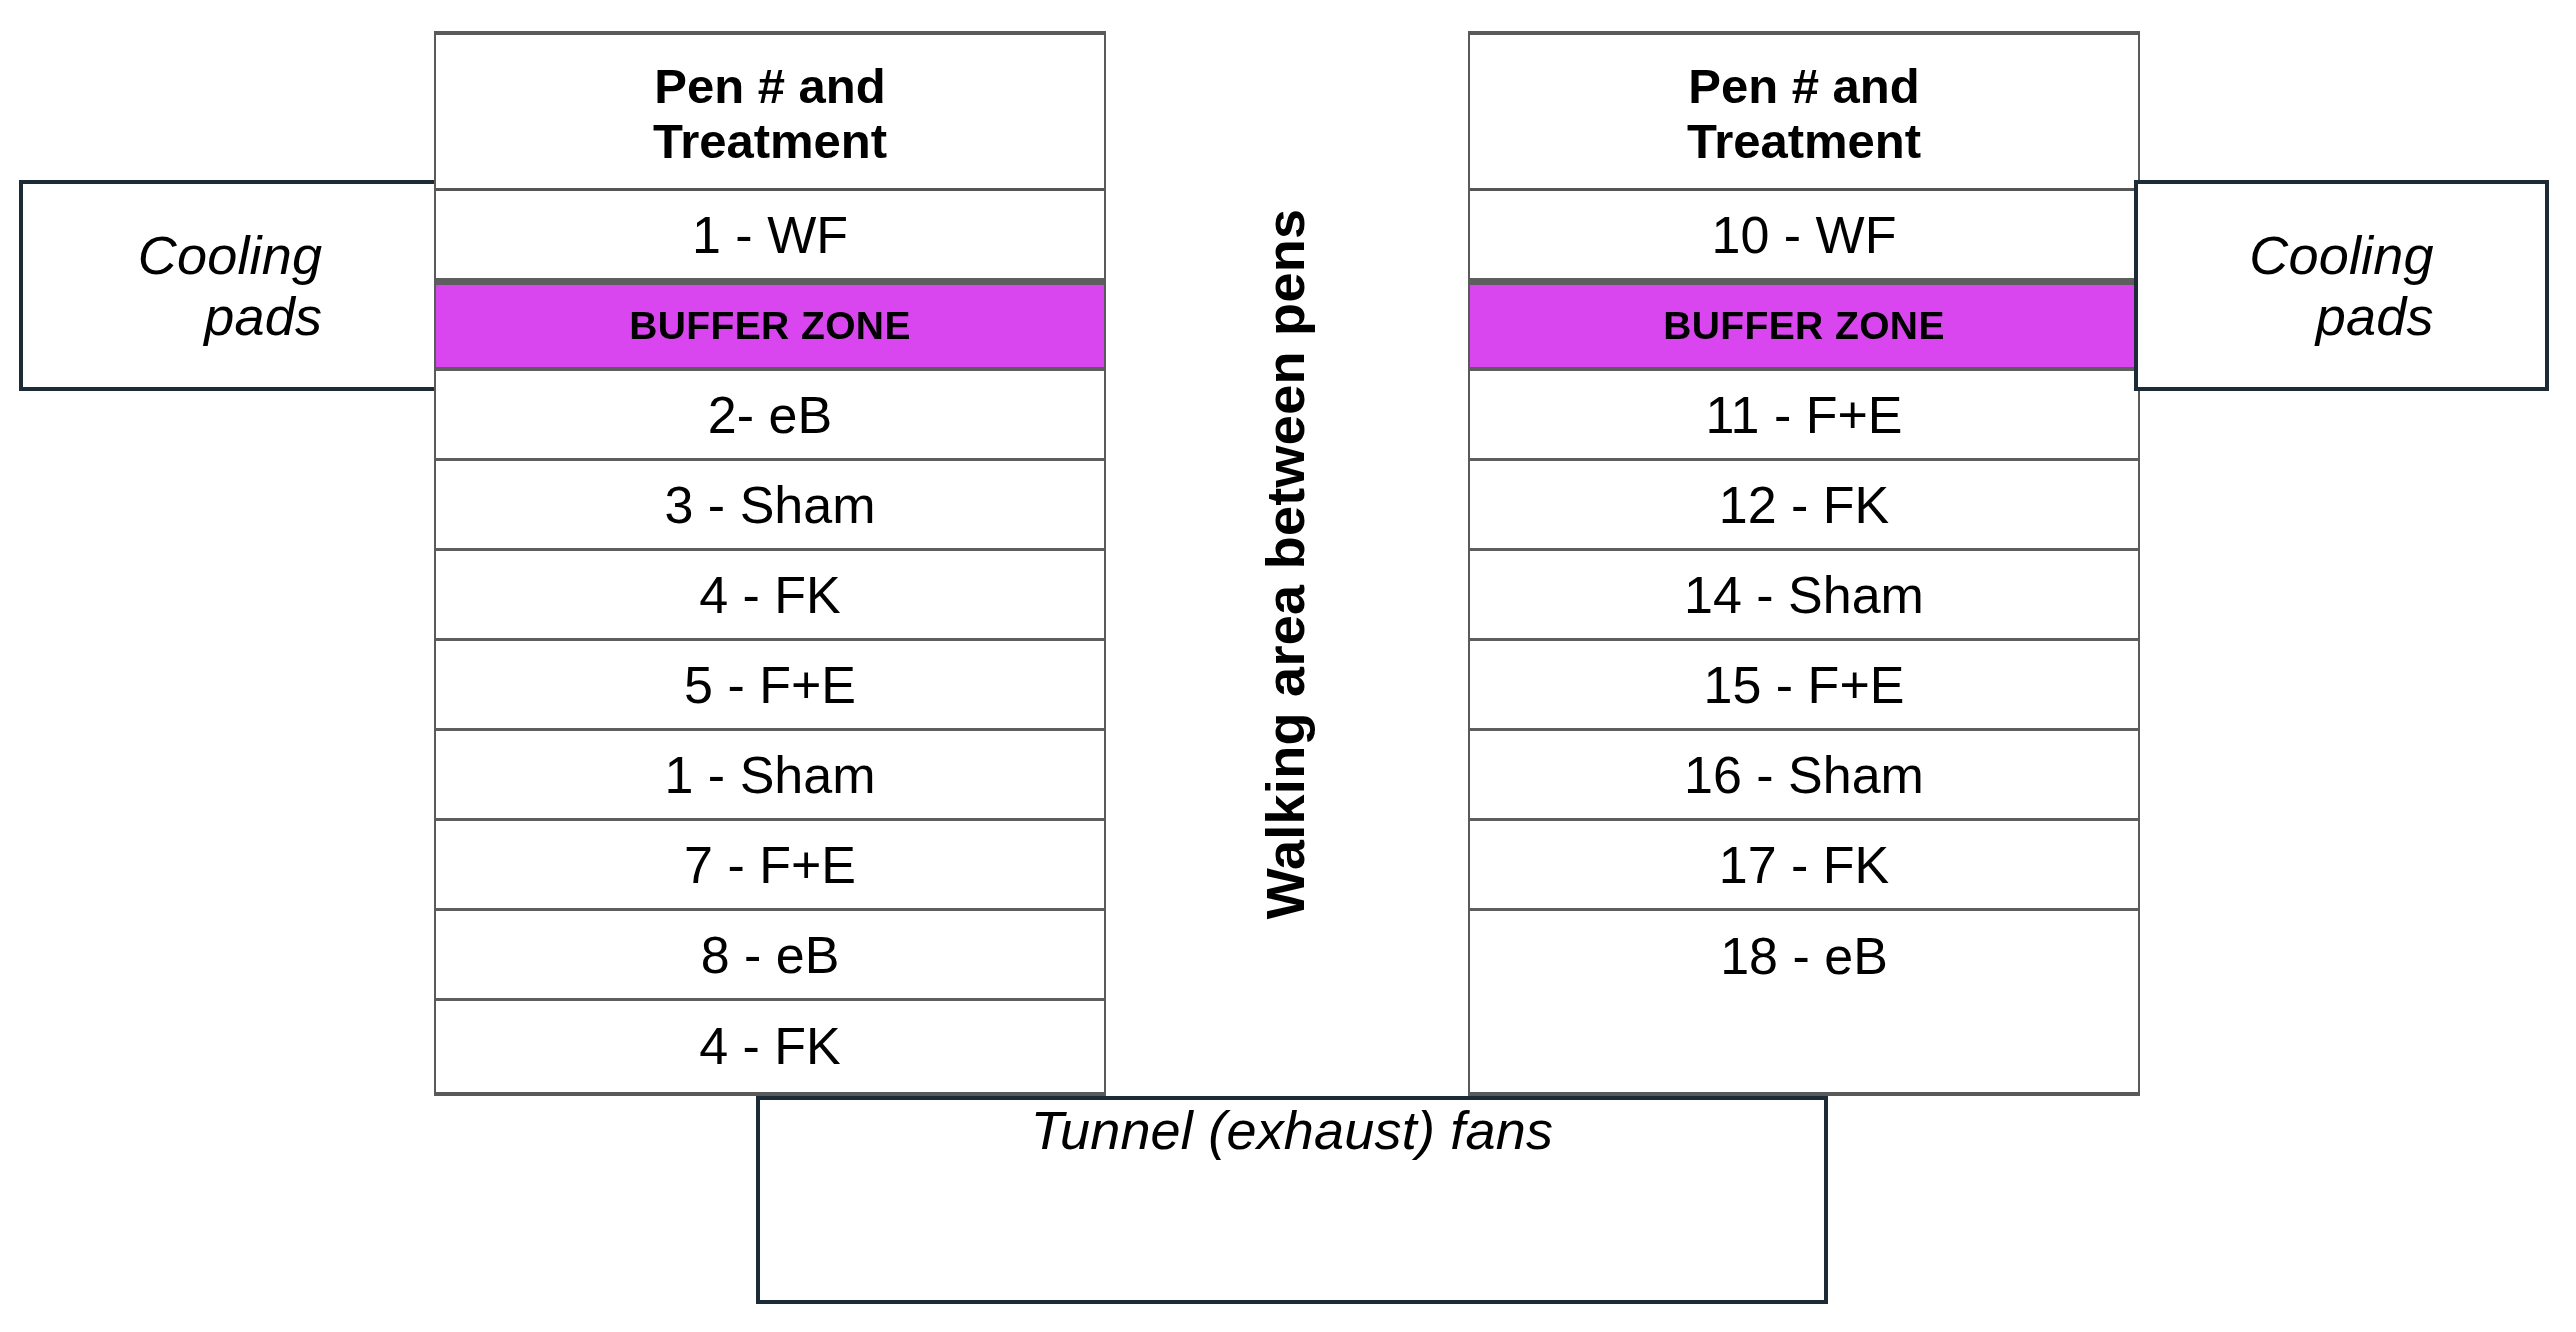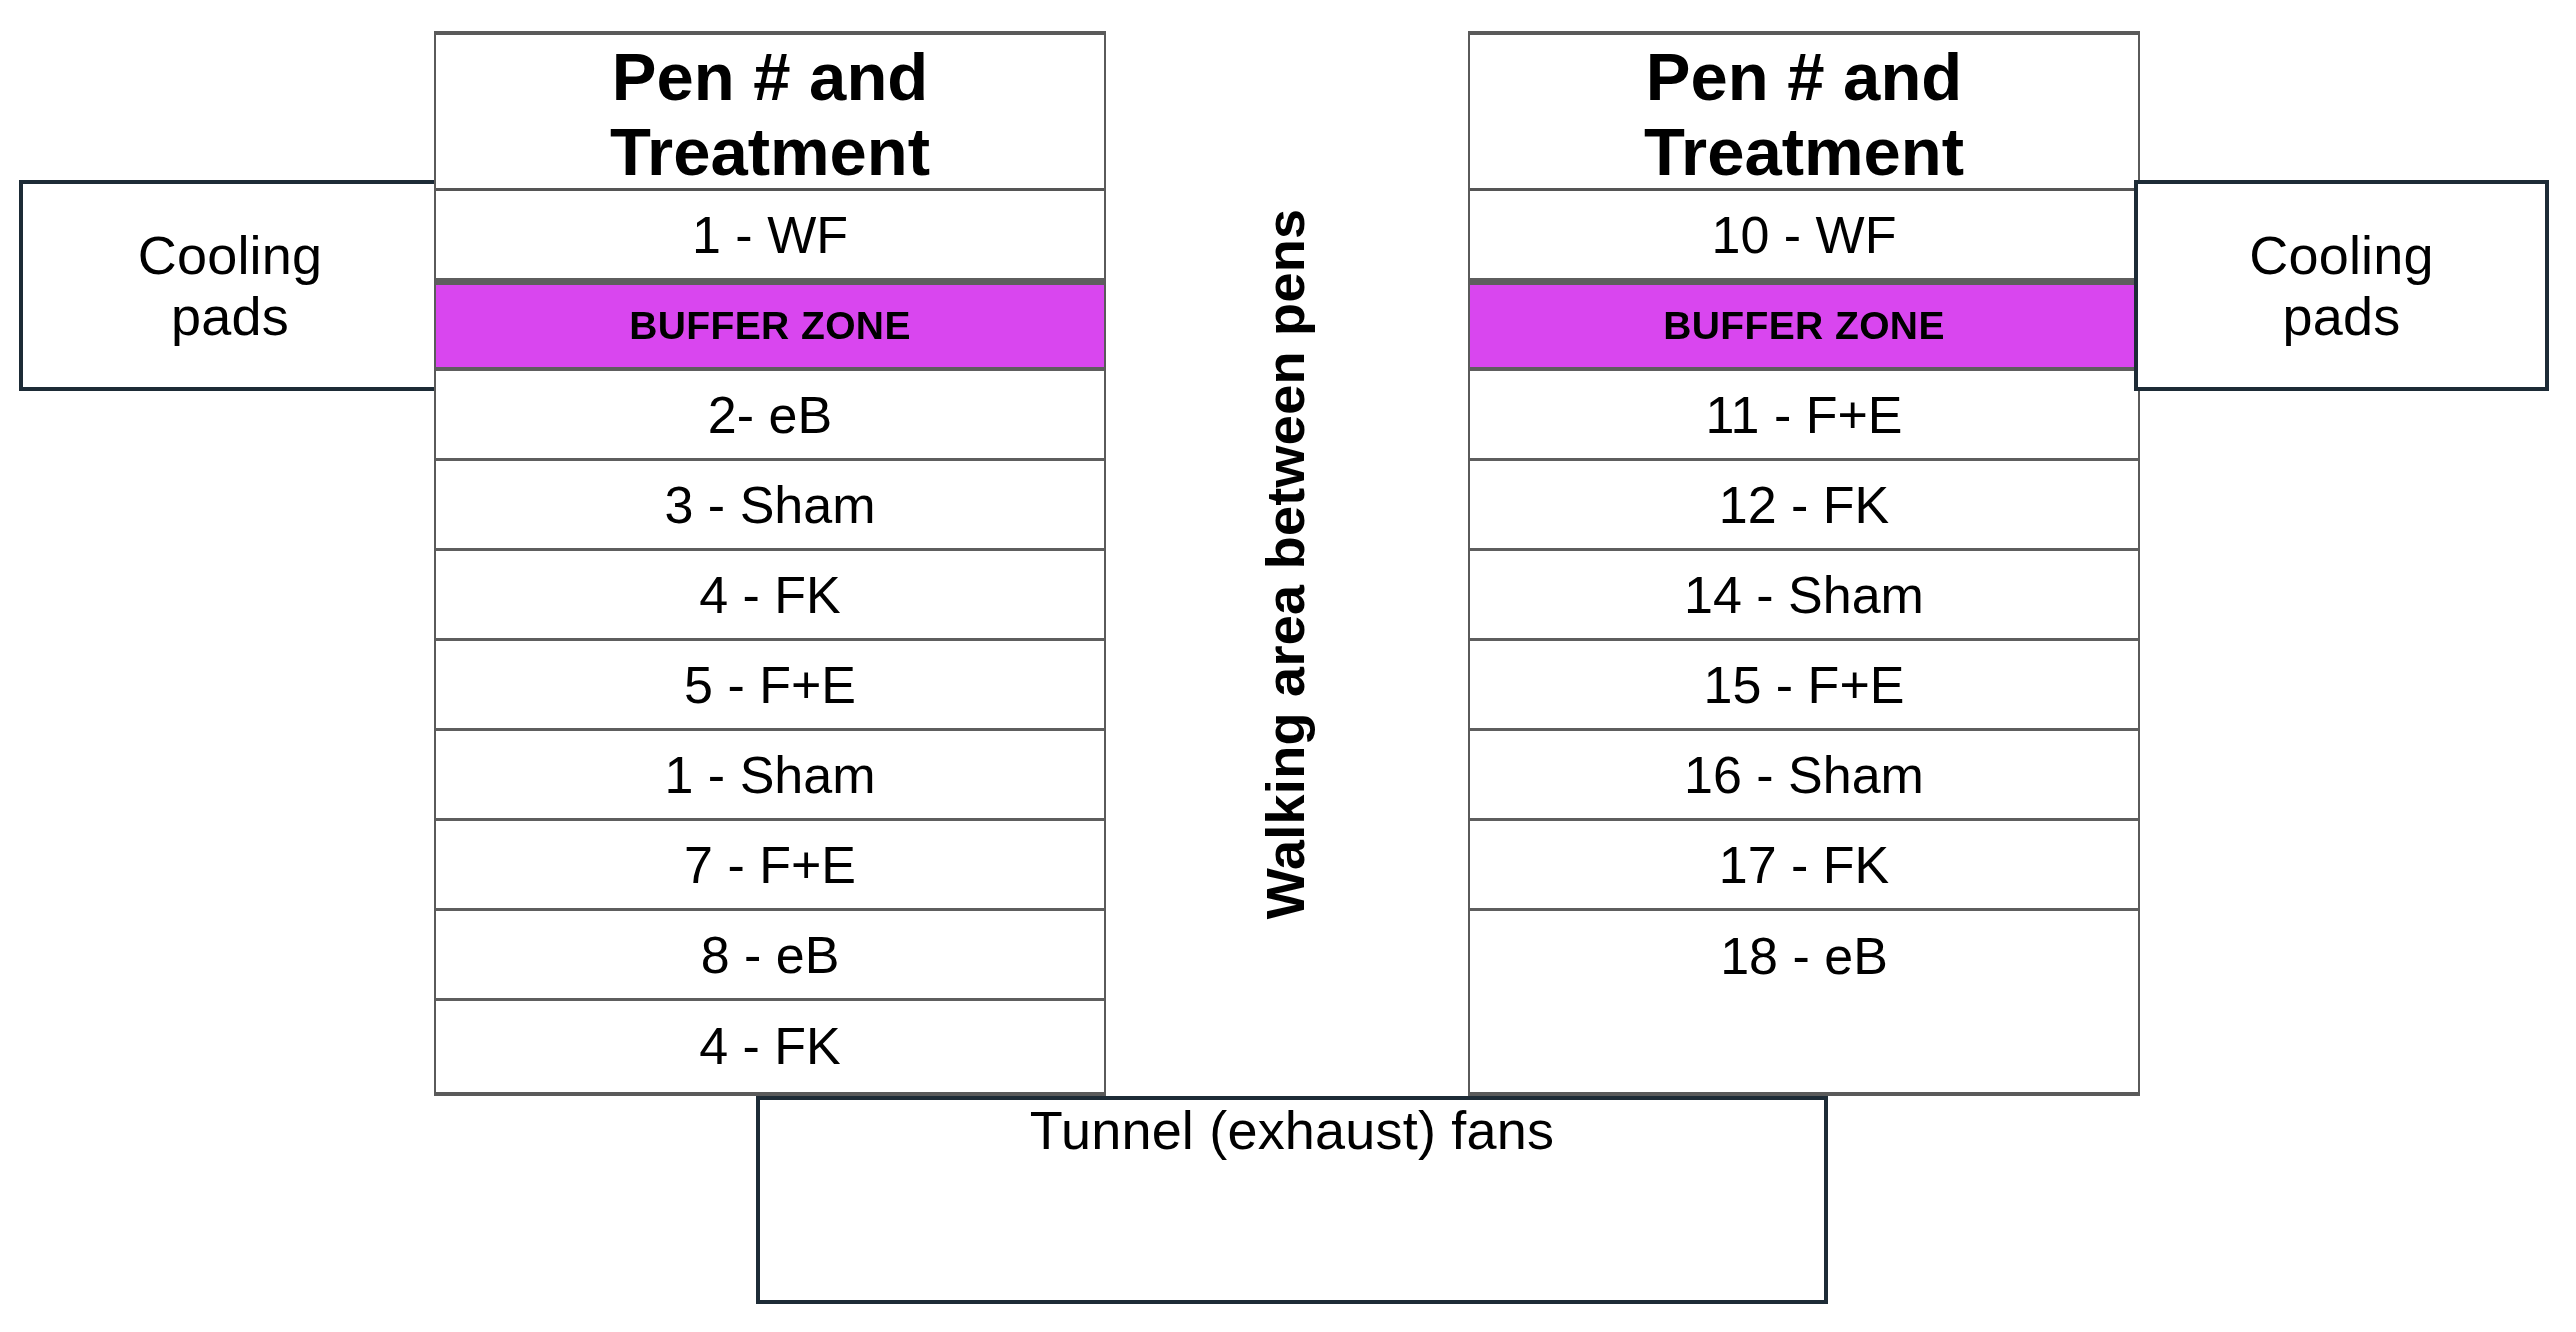--- a/index.html
+++ b/index.html
@@ -22,21 +22,22 @@
 
   
   .panel {
     position: absolute;
     box-sizing: border-box;
     background: #ffffff;
     border: 4.3px solid #1d2b36;
     display: flex;
     align-items: center;
     justify-content: center;
-    text-align: center;
+    text-align: right;
+    font-style: italic;
   }
   .panel .panel-label {
     font-size: 54px;
     line-height: 1.12;
     color: #000000;
     letter-spacing: 0.2px;
   }
 
   
   #cooling-left  { left: 19px;   top: 180px;  width: 422px;  height: 211px; }
@@ -78,21 +79,21 @@
     color: #000000;
     background: #ffffff;
     white-space: nowrap;
   }
   .pen-row:last-child { border-bottom: none; }
 
   .pen-row.header {
     height: 156px;
     font-weight: bold;
     line-height: 1.12;
-    font-size: 67px;
+    font-size: 49px;
     border-bottom: 3.5px solid #555555;
     flex-direction: column;
     padding-top: 5.2px;
     align-items: center;
   }
 
   .pen-row.buffer {
     background: #d946ef;
     font-weight: bold;
     font-size: 39px;

